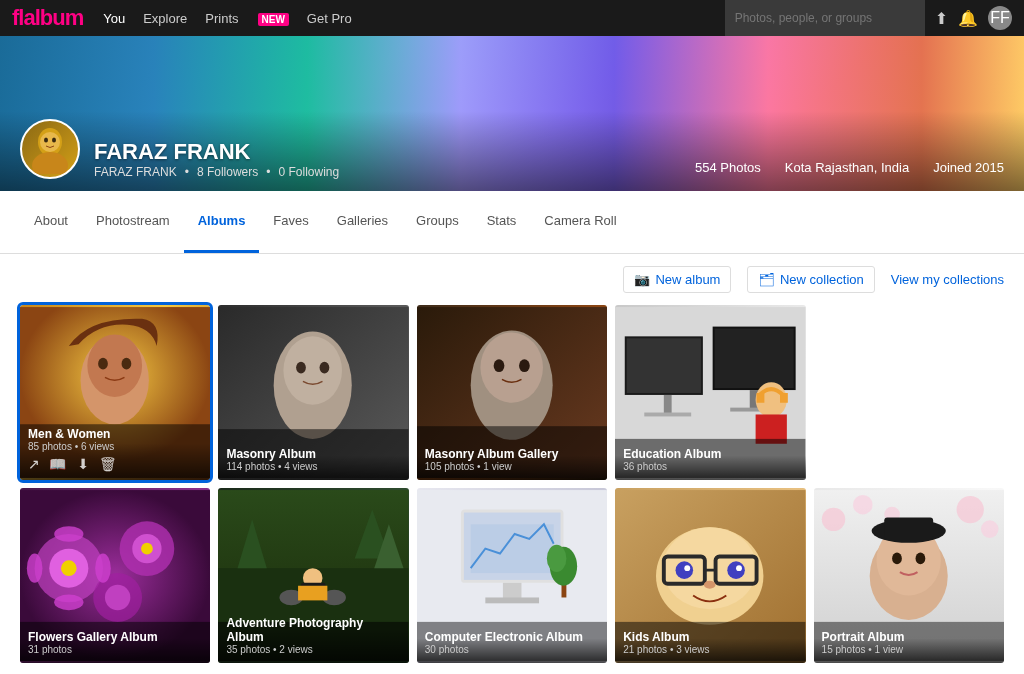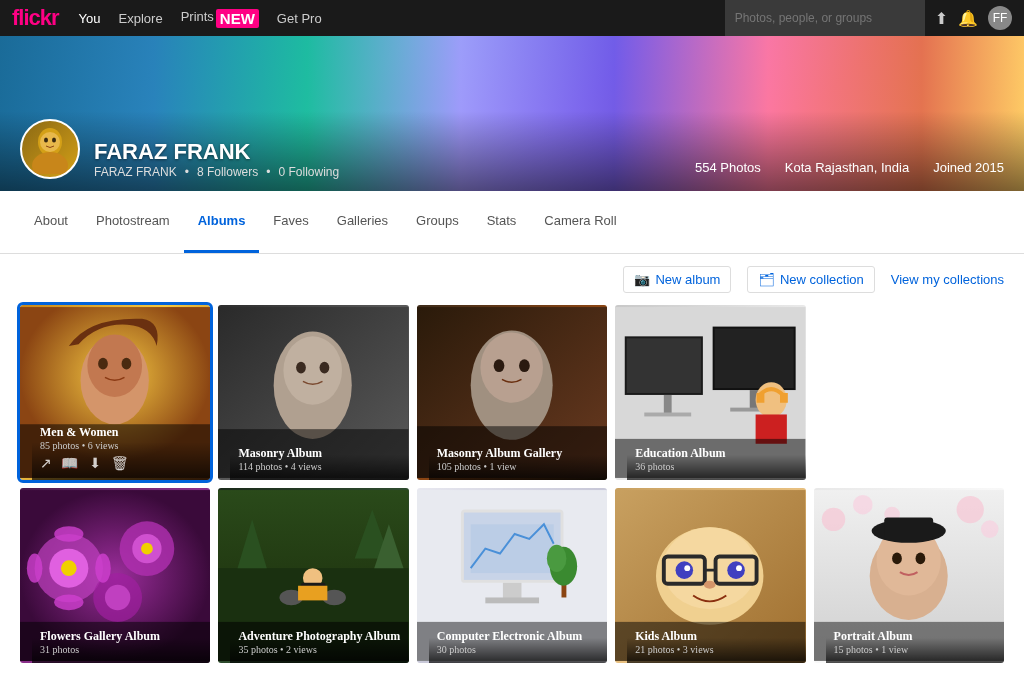--- a/index.html
+++ b/index.html
@@ -27,25 +27,25 @@
       gap: 18px;
     }
     .nav-links a {
       color: #ccc;
       text-decoration: none;
       font-size: 13px;
     }
     .prints-badge {
       background: #ff0084;
       color: #fff;
-      font-size: 15px;
+      font-size: 10px;
       font-weight: bold;
       padding: 1px 4px;
       border-radius: 2px;
-      margin-left: 2px;
+      margin-left: 19px;
       vertical-align: middle;
     }
     .navbar-right {
       margin-left: auto;
       display: flex;
       align-items: center;
       gap: 10px;
     }
     .search-bar {
       background: #3a3a3a;
@@ -63,21 +63,21 @@
     }
     .avatar-small {
       width: 24px;
       height: 24px;
       border-radius: 50%;
       background: #888;
       overflow: hidden;
       display: flex;
       align-items: center;
       justify-content: center;
-      font-size: 12px;
+      font-size: 16px;
       color: #fff;
     }
 
     
     .hero-banner {
       position: relative;
       height: 155px;
       overflow: hidden;
       background: linear-gradient(135deg, #1a6b8a 0%, #2a9fd6 20%, #4ecdc4 35%, #a855f7 55%, #ff6b35 75%, #ffd700 100%);
     }
@@ -200,24 +200,23 @@
       overflow: hidden;
       cursor: pointer;
       height: 175px;
     }
     .album-card.selected {
       outline: 3px solid #0063dc;
       outline-offset: 0px;
     }
     .album-gradient {
       position: absolute;
-      bottom: 0; left: 12px; right: 0;
+      bottom: 0; left: 0; right: 0;
       background: linear-gradient(to top, rgba(0,0,0,0.7) 0%, transparent 60%);
       padding: 8px;
-      font-family: Liberation Serif, serif;
     }
     .album-title {
       color: #fff;
       font-size: 12px;
       font-weight: bold;
     }
     .album-meta {
       color: #ccc;
       font-size: 10px;
     }
@@ -242,21 +241,21 @@
     .bg-motocross { background: linear-gradient(135deg, #1a2a1a 0%, #2d4a2d 50%, #1a3a1a 100%); }
     .bg-computer2 { background: linear-gradient(135deg, #e8e8f0 0%, #c8c8d8 50%, #f0f0f8 100%); }
     .bg-kid { background: linear-gradient(135deg, #c8a060 0%, #e8c080 50%, #a07030 100%); }
     .bg-portrait { background: linear-gradient(135deg, #e8e8e8 0%, #f8f8f8 50%, #d8d8d8 100%); }
   </style>
 </head>
 <body>
 
 <nav class="navbar">
   <div class="navbar-logo">
-    <span>fl</span><span style="color:#ff0084">ickr</span>
+    <span>fl</span><span style="color:#ff0084">album</span>
   </div>
   <div class="nav-links">
     <a style="color:#fff;text-decoration:none;">You</a>
     <a style="color:#ccc;text-decoration:none;">Explore</a>
     <a style="color:#ccc;text-decoration:none;">
       <span>Prints</span><span class="prints-badge">NEW</span>
     </a>
     <a style="color:#ccc;text-decoration:none;">Get Pro</a>
   </div>
   <div class="navbar-right">

